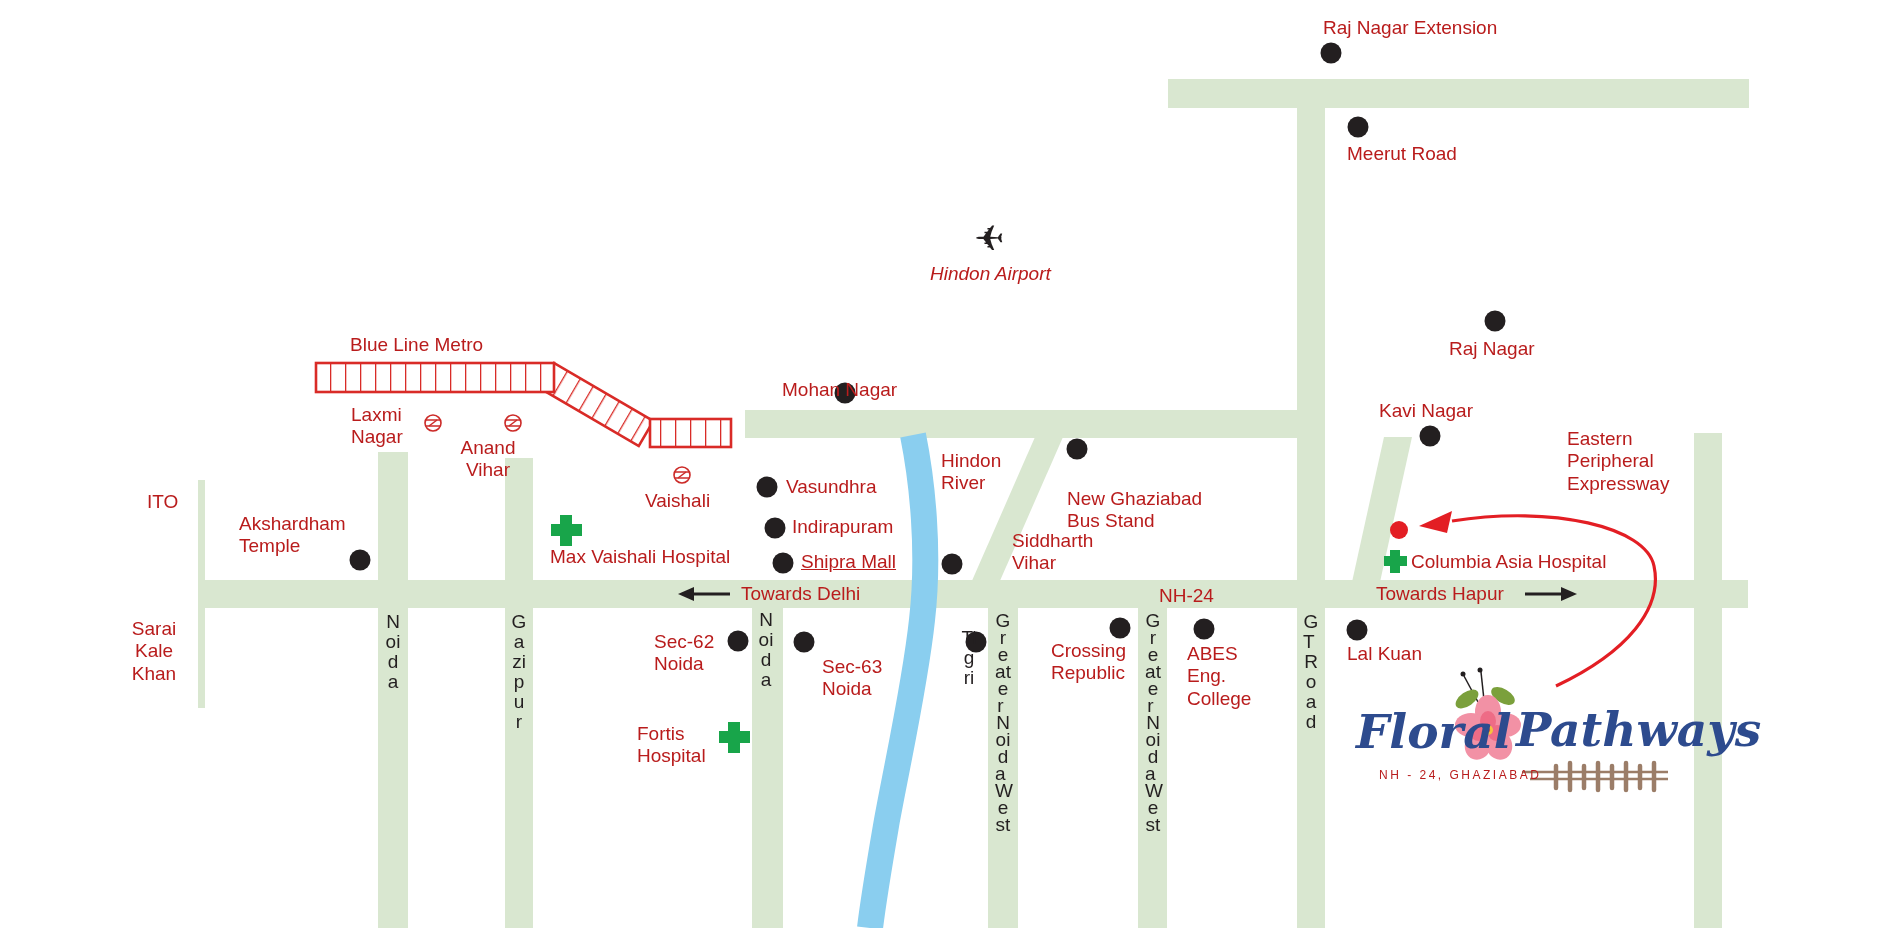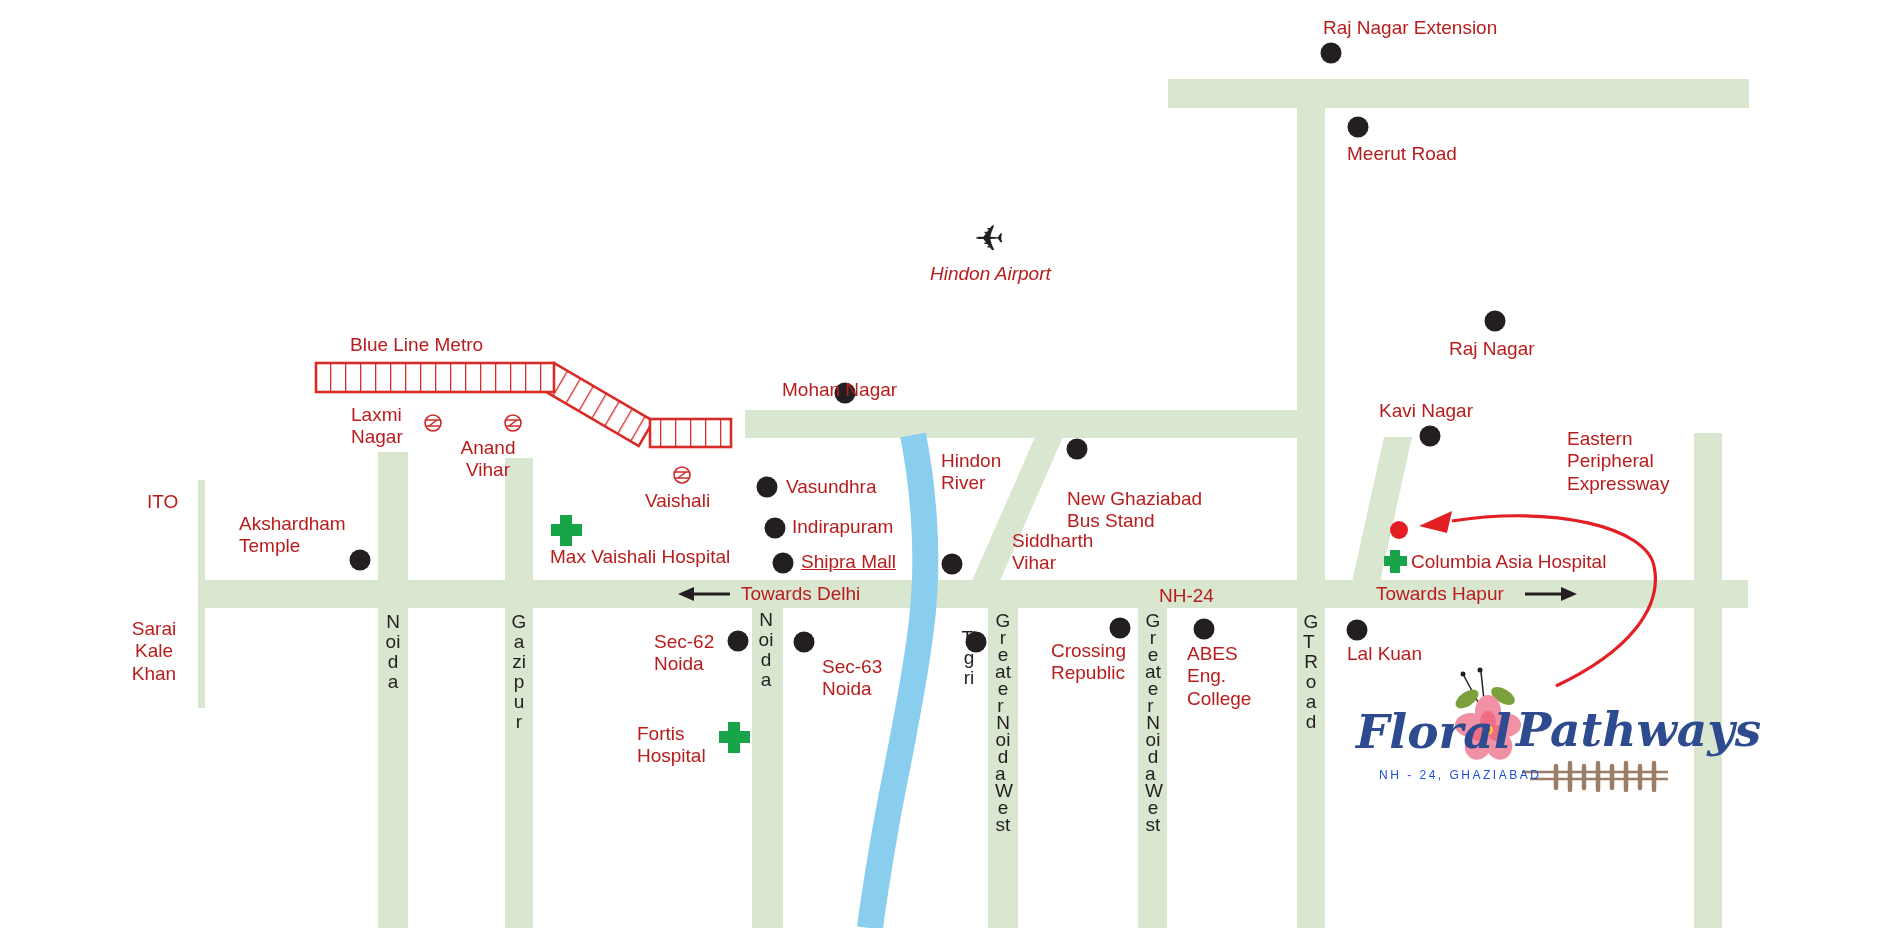--- a/index.html
+++ b/index.html
@@ -8,21 +8,21 @@
   #baselayer{position:absolute;left:0;top:0;}
   .label{position:absolute;font-size:19px;line-height:1.18;white-space:pre-line;color:#b91c1c;}
   .center{text-align:center;}
   .vlabel{position:absolute;width:16px;font-size:19px;line-height:20px;text-align:center;
           word-break:break-all;white-space:break-spaces;color:#231f20;}
   .vtight{line-height:17px;}
   .plane{position:absolute;left:974px;top:218px;font-size:36px;color:#231f20;
          transform:scaleX(-1);display:inline-block;}
   .logo-script{position:absolute;font-family:"DejaVu Serif","Liberation Serif",serif;
                font-style:italic;font-weight:bold;color:#2d4b8e;font-size:47px;line-height:1;}
-  .logo-sub{position:absolute;font-size:12px;letter-spacing:2.5px;color:#1d4ed8;}
+  .logo-sub{position:absolute;font-size:12px;letter-spacing:2.5px;color:#b91c1c;}
 </style>
 </head>
 <body>
 
 <div id="map">
 
   <svg id="baselayer" width="1900" height="928" viewBox="0 0 1900 928">
     <defs>
       <pattern id="metroHatch" width="15" height="30" patternUnits="userSpaceOnUse">
         <rect width="15" height="30" fill="#ffffff"></rect>

